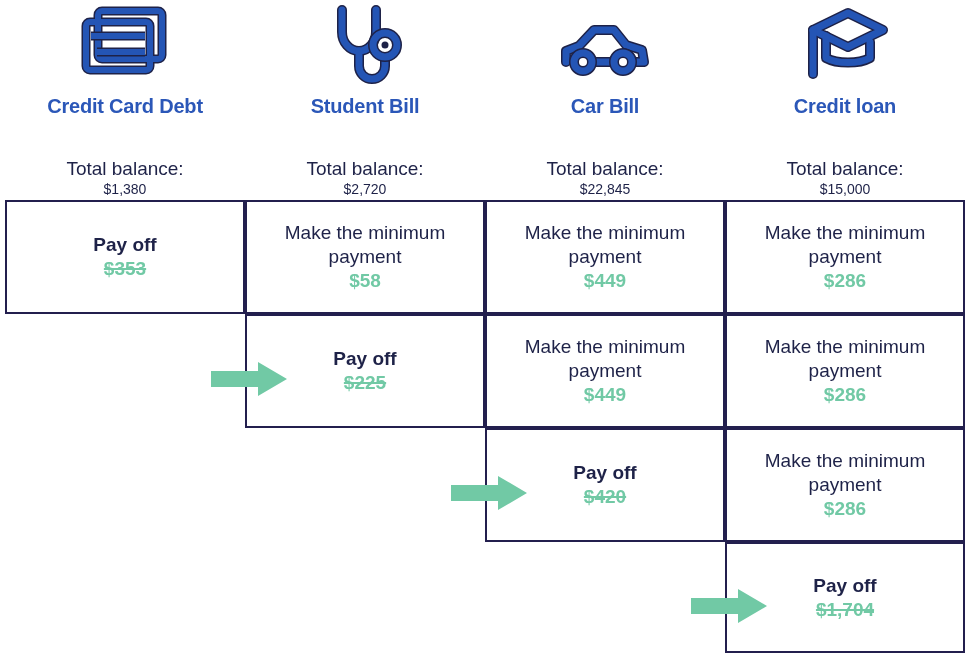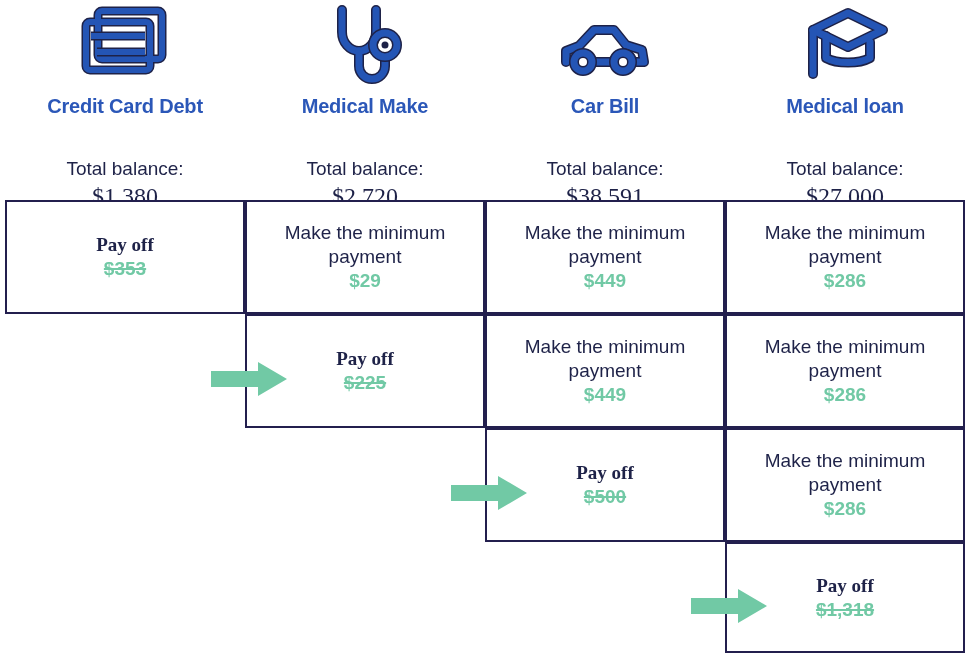--- a/index.html
+++ b/index.html
@@ -54,25 +54,24 @@
     text-align: center;
   }
   .balance-label {
     font-size: 19px;
     color: #1E2248;
     line-height: 1.25;
     text-align: left;
     margin-top: 40px;
   }
   .balance-value {
-    font-size: 24px;
+    font-size: 14px;
     color: #1E2248;
     line-height: 1.25;
     text-align: center;
-    font-family: Liberation Serif, serif;
   }
 
   
   .cell {
     position: absolute;
     box-sizing: border-box;
     border: 2px solid #231F4E;
     background: #ffffff;
     display: flex;
     flex-direction: column;
@@ -81,21 +80,20 @@
     text-align: center;
   }
   .cell .action {
     font-size: 19px;
     color: #1E2248;
     line-height: 1.22;
     padding: 0 6px;
   }
   .cell.payoff .action {
     font-weight: bold;
-    font-family: Liberation Serif, serif;
   }
   .cell .amount {
     font-size: 19px;
     font-weight: bold;
     color: #71C9A5;
     line-height: 1.25;
     margin-top: 1px;
   }
   .cell.payoff .amount {
     text-decoration: line-through;
@@ -151,21 +149,21 @@
           </g>
           <g fill="none" stroke="#2455B5" stroke-width="7" stroke-linecap="round">
             <path d="M29 10 L29 32 A17 19 0 0 0 63 32 L63 10"></path>
             <path d="M46 51 L46 66 A13 13 0 0 0 72 66 L72 57"></path>
           </g>
           <circle cx="72" cy="45" r="12" fill="none" stroke="#1E2248" stroke-width="10"></circle>
           <circle cx="72" cy="45" r="12" fill="none" stroke="#2455B5" stroke-width="7"></circle>
           <circle cx="72" cy="45" r="3.5" fill="#1E2248"></circle>
         </svg>
       </div>
-      <div class="debt-name">Medical Make</div>
+      <div class="debt-name">Student Bill</div>
       <div class="balance-label">Total balance:</div>
       <div class="balance-value">$2,720</div>
     </div>
 
     <div class="header-col">
       <div class="icon-wrap">
         <svg width="110" height="96" viewBox="0 0 110 96" aria-hidden="true">
           <g fill="none" stroke="#1E2248" stroke-width="10" stroke-linejoin="round" stroke-linecap="round">
             <path d="M16 62 L16 51 L29 46 L44 30 L64 30 L76 45 L92 50 L94 62 L84 62"></path>
             <path d="M62 62 L42 62"></path>
@@ -175,52 +173,52 @@
             <path d="M62 62 L42 62"></path>
           </g>
           <circle cx="33" cy="62" r="9" fill="none" stroke="#1E2248" stroke-width="10"></circle>
           <circle cx="73" cy="62" r="9" fill="none" stroke="#1E2248" stroke-width="10"></circle>
           <circle cx="33" cy="62" r="9" fill="none" stroke="#2455B5" stroke-width="7"></circle>
           <circle cx="73" cy="62" r="9" fill="none" stroke="#2455B5" stroke-width="7"></circle>
         </svg>
       </div>
       <div class="debt-name">Car Bill</div>
       <div class="balance-label">Total balance:</div>
-      <div class="balance-value">$38,591</div>
+      <div class="balance-value">$22,845</div>
     </div>
 
     <div class="header-col">
       <div class="icon-wrap">
         <svg width="104" height="96" viewBox="0 0 104 96" aria-hidden="true">
           <g fill="none" stroke="#1E2248" stroke-width="10" stroke-linejoin="round" stroke-linecap="round">
             <path d="M20 30 L55 13 L90 30 L55 47 Z"></path>
             <path d="M33 36 L33 58 A28 12 0 0 0 77 58 L77 42"></path>
             <path d="M20 30 L20 74"></path>
           </g>
           <g fill="none" stroke="#2455B5" stroke-width="7" stroke-linejoin="round" stroke-linecap="round">
             <path d="M20 30 L55 13 L90 30 L55 47 Z"></path>
             <path d="M33 36 L33 58 A28 12 0 0 0 77 58 L77 42"></path>
             <path d="M20 30 L20 74"></path>
           </g>
         </svg>
       </div>
-      <div class="debt-name">Medical loan</div>
-      <div class="balance-label">Total balance:</div>
-      <div class="balance-value">$27,000</div>
+      <div class="debt-name">Credit loan</div>
+      <div class="balance-label">Total balance:</div>
+      <div class="balance-value">$15,000</div>
     </div>
 
   </div>
 
   <div class="cell payoff" style="left:5px;  top:200px; width:240px; height:114px;">
     <div class="action">Pay off</div>
     <div class="amount">$353</div>
   </div>
   <div class="cell" style="left:245px; top:200px; width:240px; height:114px;">
     <div class="action">Make the minimum payment</div>
-    <div class="amount">$29</div>
+    <div class="amount">$58</div>
   </div>
   <div class="cell" style="left:485px; top:200px; width:240px; height:114px;">
     <div class="action">Make the minimum payment</div>
     <div class="amount">$449</div>
   </div>
   <div class="cell" style="left:725px; top:200px; width:240px; height:114px;">
     <div class="action">Make the minimum payment</div>
     <div class="amount">$286</div>
   </div>
 
@@ -232,30 +230,30 @@
     <div class="action">Make the minimum payment</div>
     <div class="amount">$449</div>
   </div>
   <div class="cell" style="left:725px; top:314px; width:240px; height:114px;">
     <div class="action">Make the minimum payment</div>
     <div class="amount">$286</div>
   </div>
 
   <div class="cell payoff" style="left:485px; top:428px; width:240px; height:114px;">
     <div class="action">Pay off</div>
-    <div class="amount">$500</div>
+    <div class="amount">$420</div>
   </div>
   <div class="cell" style="left:725px; top:428px; width:240px; height:114px;">
     <div class="action">Make the minimum payment</div>
     <div class="amount">$286</div>
   </div>
 
   <div class="cell payoff" style="left:725px; top:542px; width:240px; height:111px;">
     <div class="action">Pay off</div>
-    <div class="amount">$1,318</div>
+    <div class="amount">$1,704</div>
   </div>
 
   <div class="arrow" style="left:211px; top:362px;">
     <svg width="76" height="34" viewBox="0 0 76 34" aria-hidden="true">
       <path d="M0 9 L47 9 L47 0 L76 17 L47 34 L47 25 L0 25 Z" fill="#71C9A5"></path>
     </svg>
   </div>
 
   <div class="arrow" style="left:451px; top:476px;">
     <svg width="76" height="34" viewBox="0 0 76 34" aria-hidden="true">

